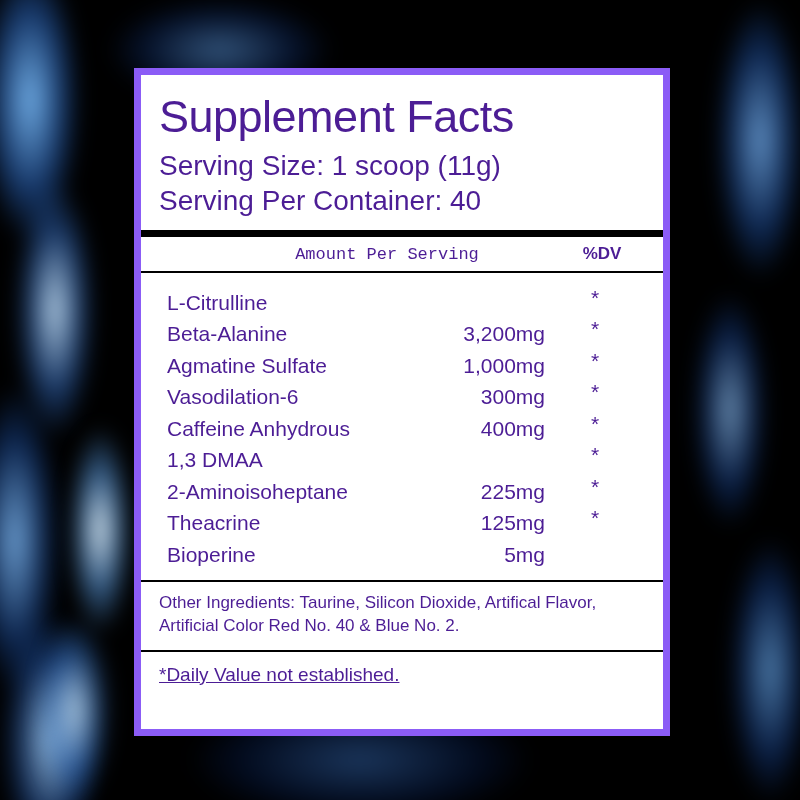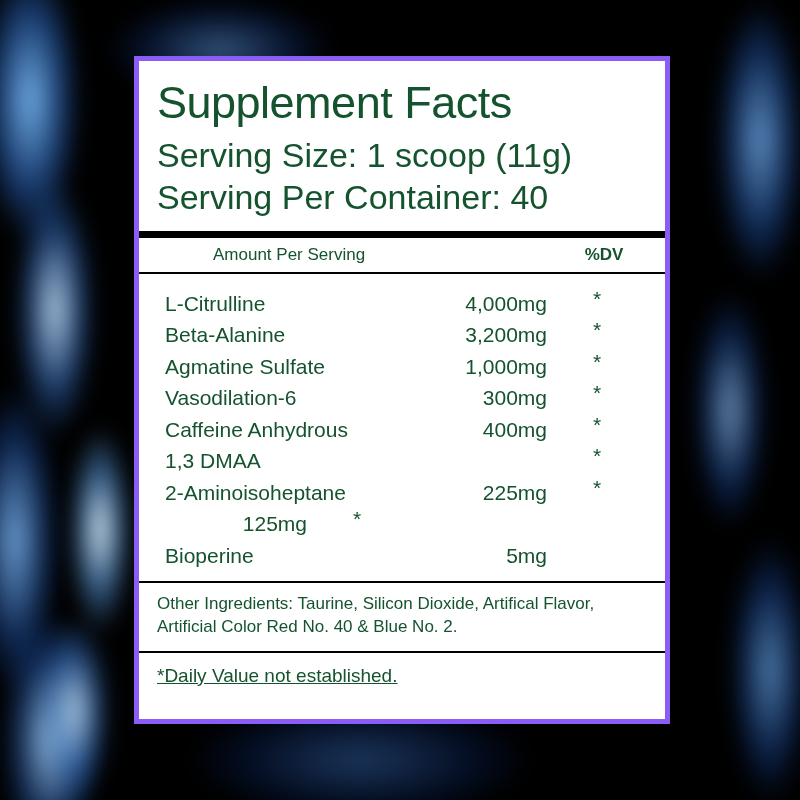--- a/index.html
+++ b/index.html
@@ -60,27 +60,27 @@
   .flame-bottom {
     left: 100px; bottom: -70px; width: 620px; height: 200px;
     background:
       radial-gradient(ellipse 220px 80px at 260px 90px, rgba(60,120,205,0.45) 0%, rgba(10,45,120,0.25) 55%, rgba(0,0,0,0) 78%);
   }
 
   
   .panel {
     position: absolute;
     left: 134px;
-    top: 56px;
+    top: 68px;
     width: 536px;
     height: 668px;
     background: #ffffff;
-    border: 5px solid #8b5cf6;
+    border: 7px solid #8b5cf6;
     box-sizing: border-box;
-    color: #14532d;
+    color: #4c1d95;
   }
 
   .rule-thick {
     height: 7px;
     background: #000;
     margin: 0;
   }
   .rule-thin {
     height: 2px;
     background: #000;
@@ -88,38 +88,39 @@
   }
 
   .title {
     font-size: 45px;
     font-weight: 400;
     letter-spacing: -0.5px;
     line-height: 1.08;
     margin: 18px 0 6px 18px;
   }
   .serving-line {
-    font-size: 34px;
+    font-size: 28px;
     line-height: 1.25;
     margin-left: 18px;
   }
   .serving-block {
     padding-bottom: 12px;
   }
 
   .head-row {
     display: flex;
     align-items: baseline;
     font-size: 17px;
     padding: 7px 18px 7px 18px;
   }
   .head-amount {
     flex: 1;
-    text-align: left;
+    text-align: center;
     padding-left: 56px;
+    font-family: Liberation Mono, monospace;
   }
   .head-dv {
     width: 86px;
     text-align: center;
     font-weight: 700;
   }
 
   .ing-table {
     padding: 14px 18px 10px 18px;
   }
@@ -180,21 +181,20 @@
     <div class="head-row">
       <div class="head-amount">Amount Per Serving</div>
       <div class="head-dv">%DV</div>
     </div>
 
     <div class="rule-thin"></div>
 
     <div class="ing-table">
       <div class="ing-row">
         <div class="ing-name">L-Citrulline</div>
-        <div class="ing-amt">4,000mg</div>
         <div class="ing-dv">*</div>
       </div>
       <div class="ing-row">
         <div class="ing-name">Beta-Alanine</div>
         <div class="ing-amt">3,200mg</div>
         <div class="ing-dv">*</div>
       </div>
       <div class="ing-row">
         <div class="ing-name">Agmatine Sulfate</div>
         <div class="ing-amt">1,000mg</div>
@@ -213,20 +213,21 @@
       <div class="ing-row">
         <div class="ing-name">1,3 DMAA</div>
         <div class="ing-dv">*</div>
       </div>
       <div class="ing-row">
         <div class="ing-name">2-Aminoisoheptane</div>
         <div class="ing-amt">225mg</div>
         <div class="ing-dv">*</div>
       </div>
       <div class="ing-row">
+        <div class="ing-name">Theacrine</div>
         <div class="ing-amt">125mg</div>
         <div class="ing-dv">*</div>
       </div>
       <div class="ing-row">
         <div class="ing-name">Bioperine</div>
         <div class="ing-amt">5mg</div>
         <div class="ing-dv"></div>
       </div>
     </div>
 

